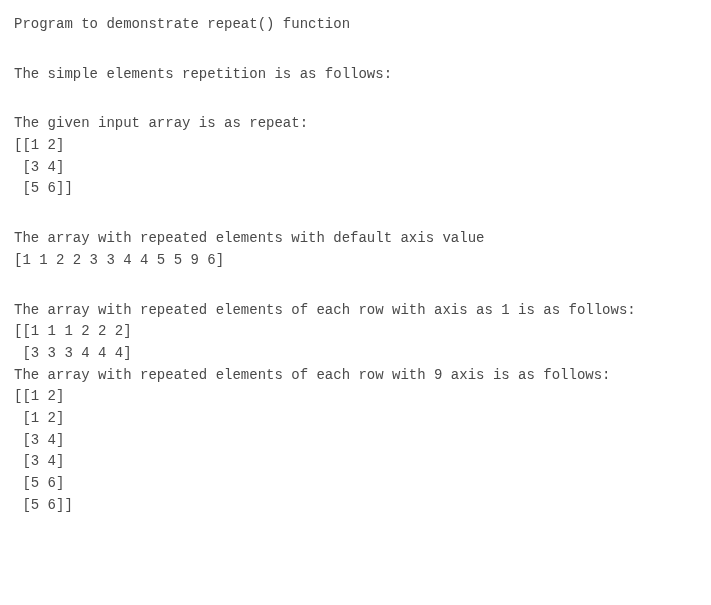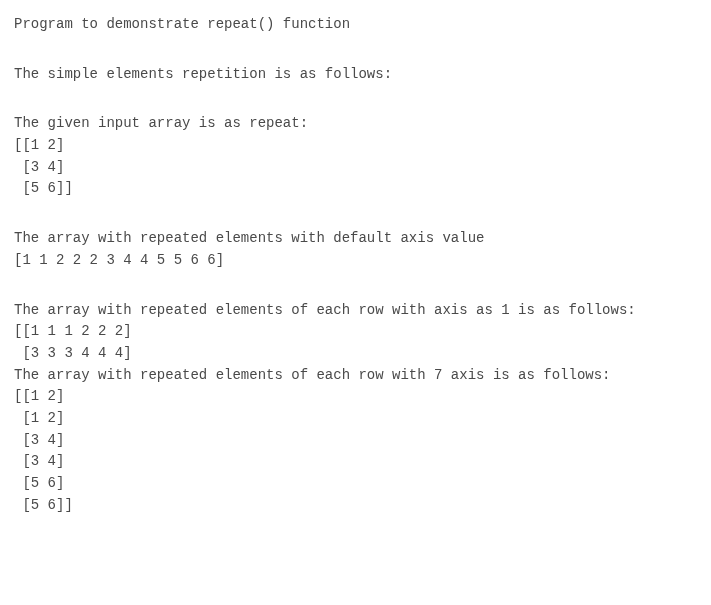--- a/index.html
+++ b/index.html
@@ -37,30 +37,30 @@
 
 <div class="block">
   <span class="line">The given input array is as repeat:</span>
   <span class="line">[[1 2]</span>
   <span class="line"> [3 4]</span>
   <span class="line"> [5 6]]</span>
 </div>
 
 <div class="block">
   <span class="line">The array with repeated elements with default axis value</span>
-  <span class="line">[1 1 2 2 2 3 4 4 5 5 6 6]</span>
+  <span class="line">[1 1 2 2 3 3 4 4 5 5 9 6]</span>
 </div>
 
 <div class="block-tight">
   <span class="line">The array with repeated elements of each row with axis as 1 is as follows:</span>
   <span class="line">[[1 1 1 2 2 2]</span>
   <span class="line"> [3 3 3 4 4 4]</span>
 </div>
 
 <div class="block-tight">
-  <span class="line">The array with repeated elements of each row with 7 axis is as follows:</span>
+  <span class="line">The array with repeated elements of each row with 9 axis is as follows:</span>
   <span class="line">[[1 2]</span>
   <span class="line"> [1 2]</span>
   <span class="line"> [3 4]</span>
   <span class="line"> [3 4]</span>
   <span class="line"> [5 6]</span>
   <span class="line"> [5 6]]</span>
 </div>
 
 </body></html>

